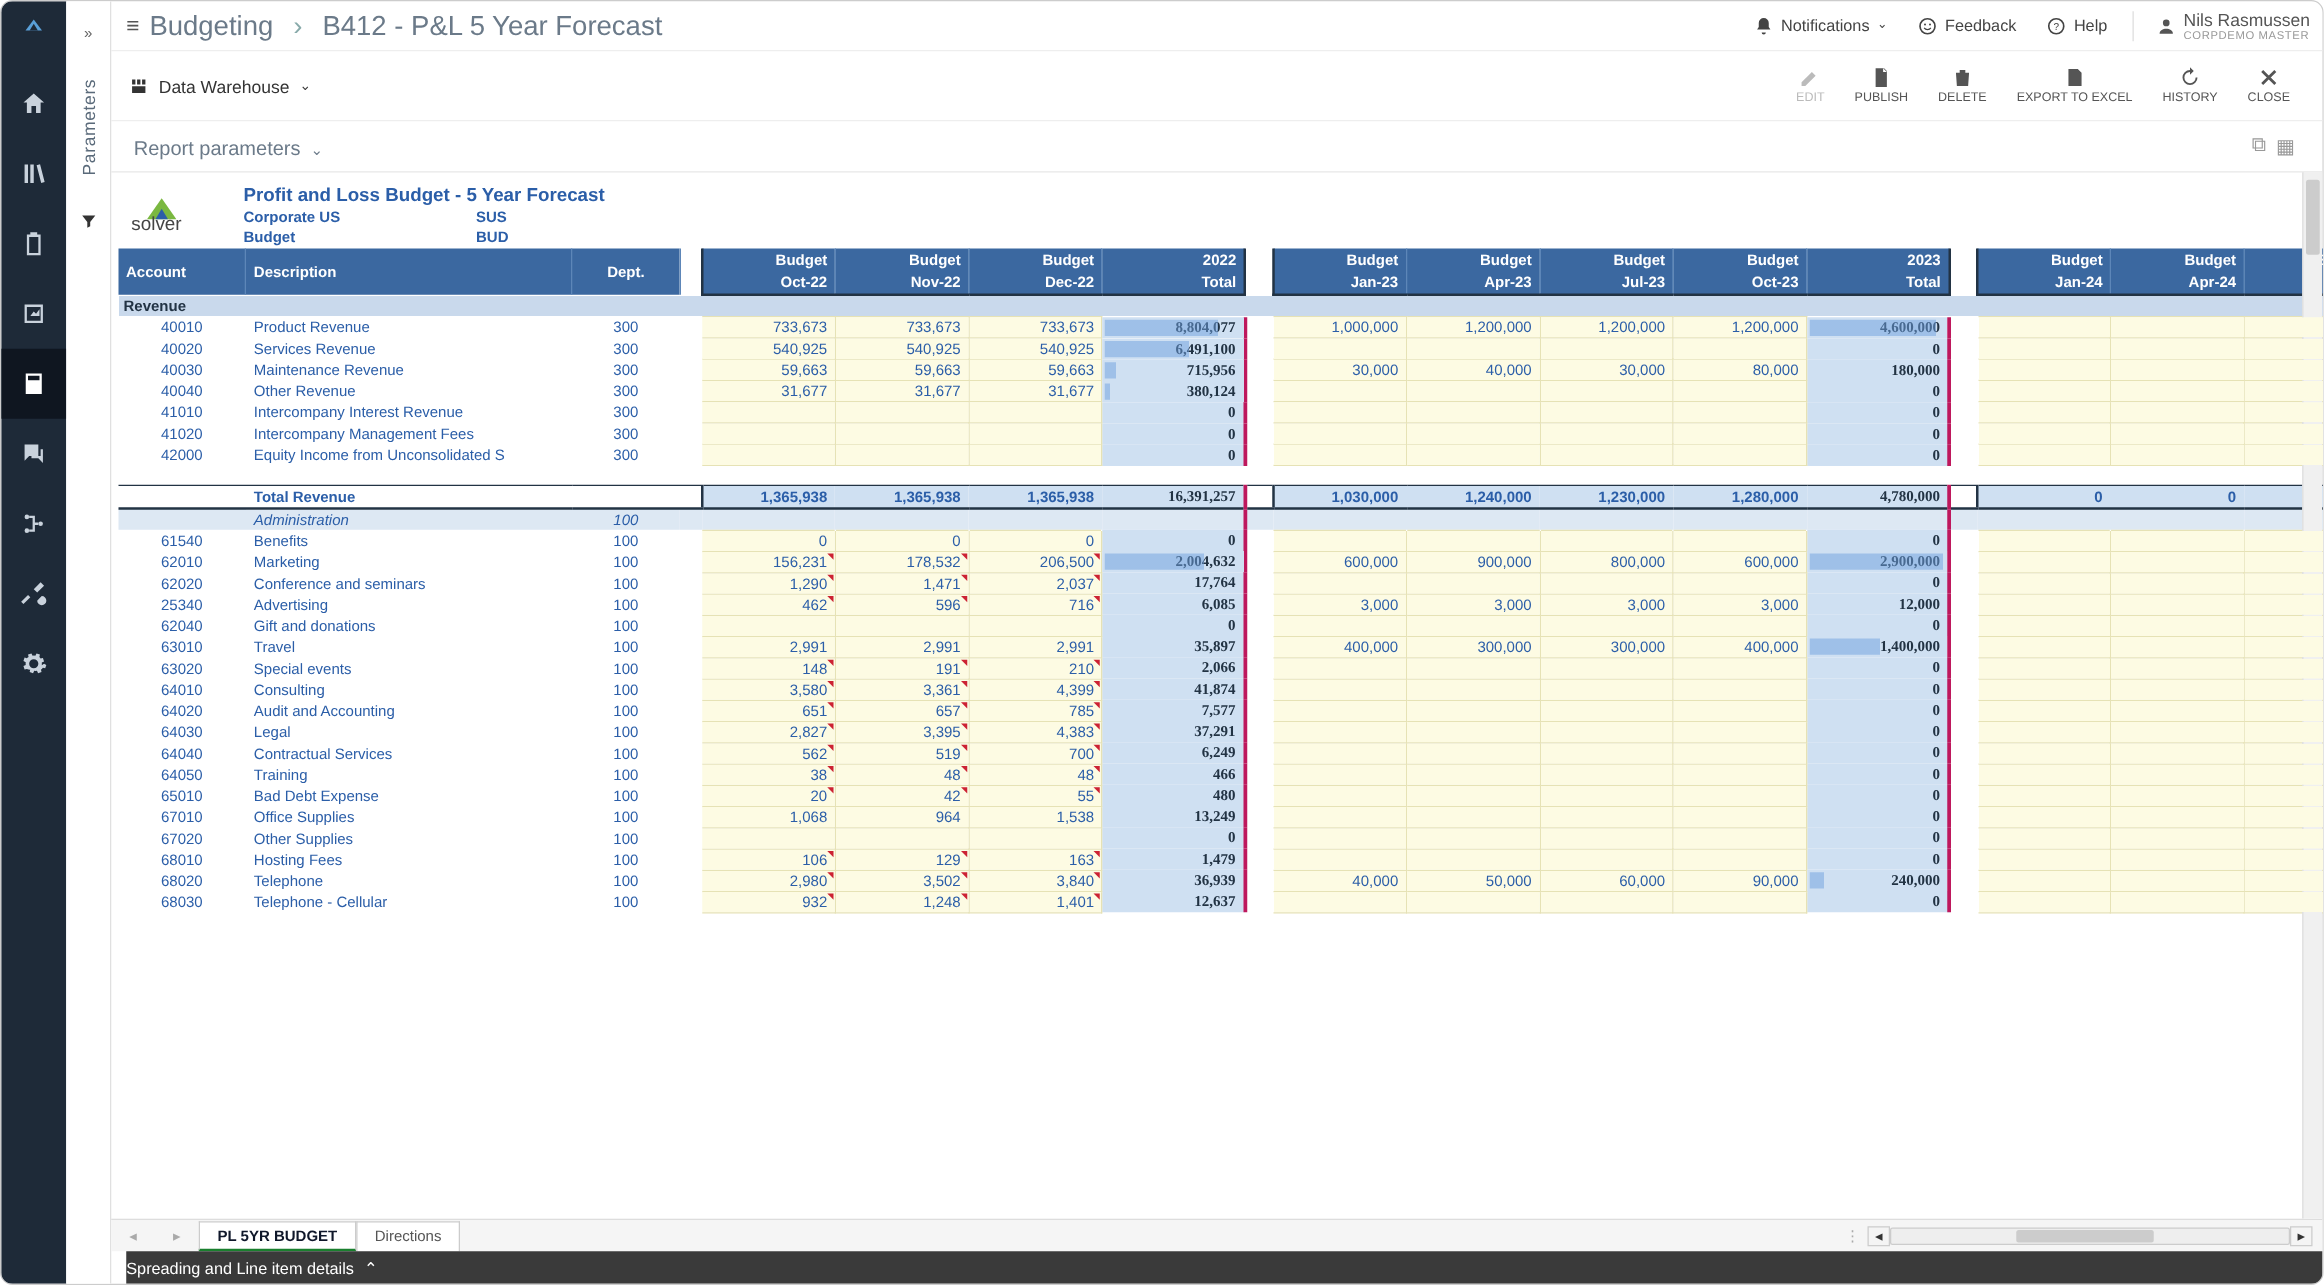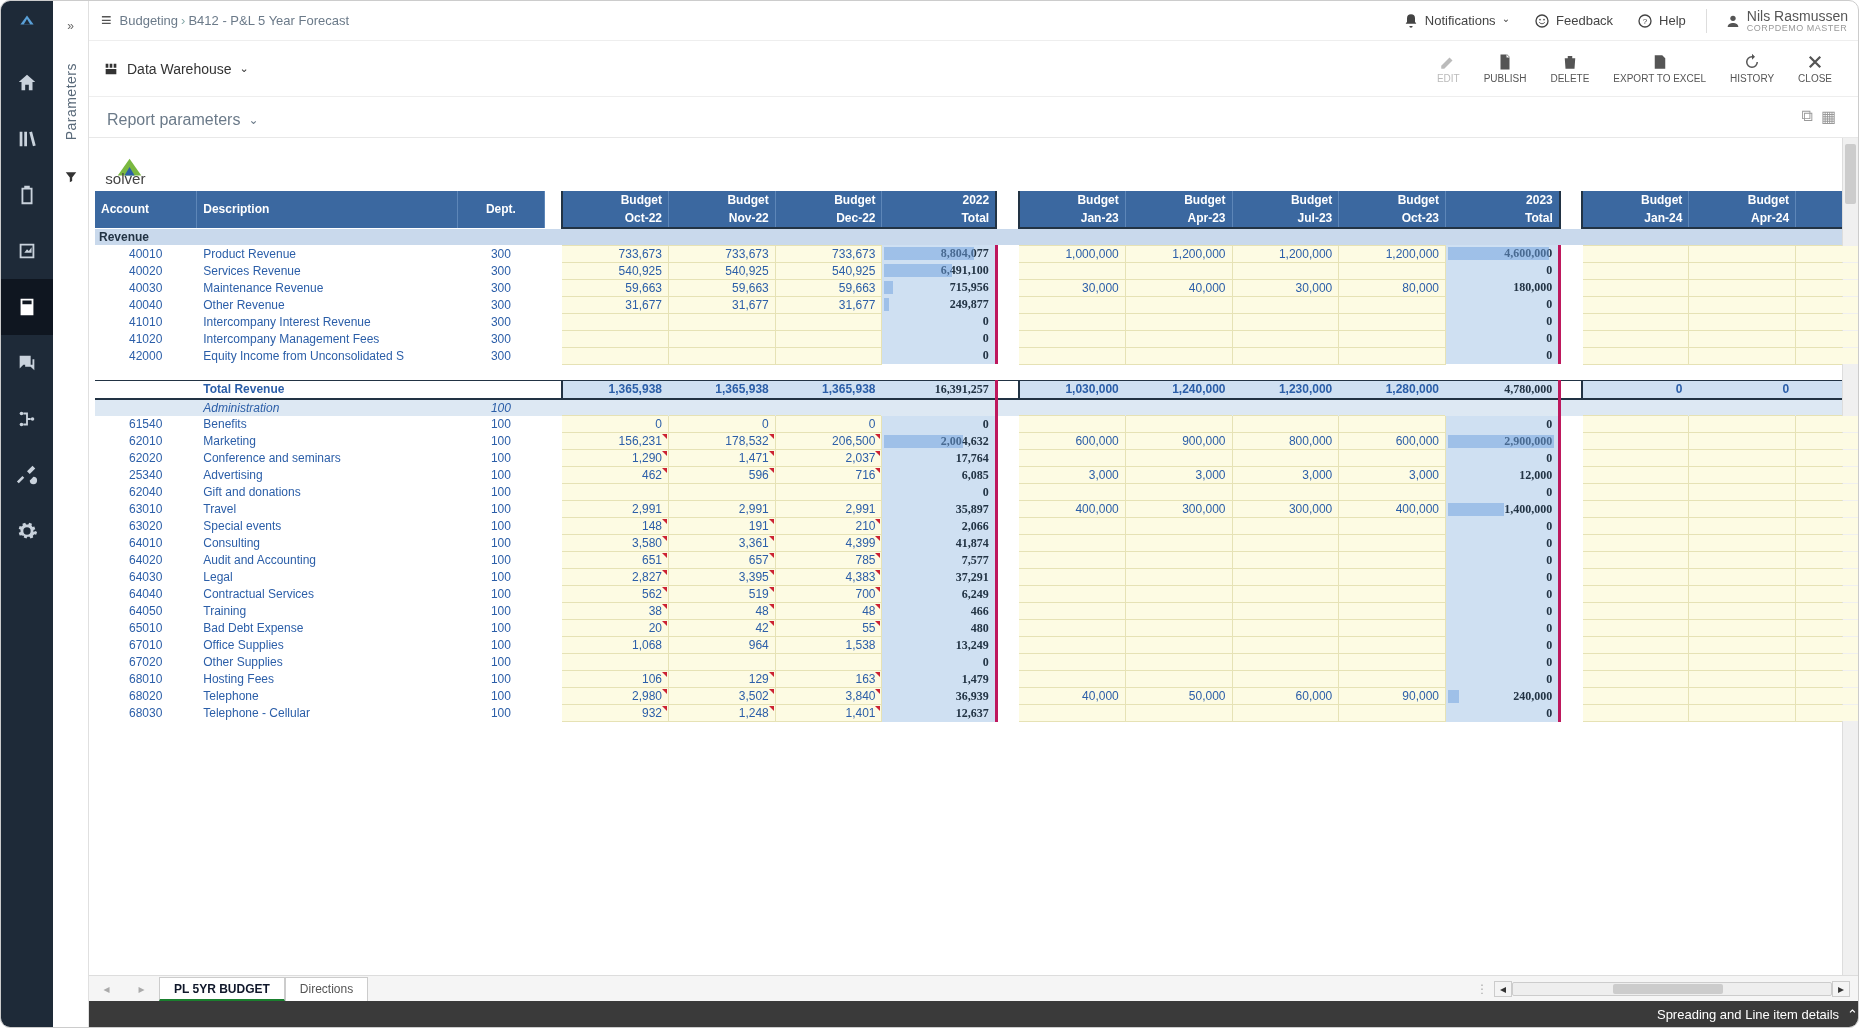--- a/index.html
+++ b/index.html
@@ -69,21 +69,21 @@
 
 .topbar {
   height: 40px;
   display: flex;
   align-items: center;
   padding: 0 10px 0 4px;
   border-bottom: 1px solid #eee;
   color: #6b7a89;
 }
 .topbar .burger { cursor:pointer; padding:0 8px; font-size:18px; color:#555; }
-.topbar .crumbs { font-size: 13px; display:flex; align-items:center; gap:3px; }
+.topbar .crumbs { font-size: 22px; display:flex; align-items:center; gap:16px; }
 .topbar .crumbs .sep { color:#8aa; }
 .topbar .spacer { flex:1; }
 .top-action { display:flex; align-items:flex-start; gap:6px; padding:0 12px; cursor:pointer; color:#444; font-size:13px; }
 .top-action svg { width:16px; height:16px; fill:currentColor; }
 .userbox { display:flex; align-items:center; gap:6px; padding-left:18px; border-left:1px solid #ddd; margin-left:8px; }
 .userbox .uname { font-size:14px; color:#555; line-height:1; }
 .userbox .usub { font-size:9px; color:#999; text-transform:uppercase; letter-spacing:0.5px; }
 
 .toolbar {
   height: 56px;
@@ -207,22 +207,22 @@
 .tabs-row .tab.active { color:#0f172a; font-weight:700; border-bottom:2px solid #1a7f2e; }
 .tabs-row .spacer { flex:1; }
 .hscroll { display:flex; align-items:center; gap:0; padding-right:8px; }
 .hscroll .track { width:320px; height:14px; background:#eee; border:1px solid #ccc; border-radius:2px; display:flex; align-items:center; position:relative; }
 .hscroll .thumb { position:absolute; left:100px; width:110px; height:10px; top:1px; background:#ccc; border-radius:2px; }
 .hscroll .btn { width:18px;height:16px;border:1px solid #ccc;background:#f4f4f4;display:flex;align-items:center;justify-content:center;cursor:pointer; }
 
 
 .spread-bar {
   height:26px; background:#3a3a3a; color:#fff;
-  display:flex; align-items:center; justify-content:flex-end;
-  font-size:13px; gap:8px; cursor:pointer;
+  display:flex; align-items:center; justify-content:flex-start;
+  font-size:13px; gap:8px; cursor:pointer;margin-left:12px;
 }
 
 .vscroll { position:absolute; right:0; top:0; bottom:0; width:16px; background:#f0f0f0; border-left:1px solid #ddd; }
 .vscroll .vthumb { position:absolute; top:6px; left:2px; right:2px; height:60px; background:#ccc; border-radius:2px; }
 </style>
 </head>
 <body>
 
 <div class="app">
 
@@ -400,20 +400,31 @@
             <div class="vthumb"></div>
           </div>
         <div class="sheet">
           <div class="title-block">
             <div class="solver-logo">
               <svg viewBox="0 0 100 40">
                   <polygon points="20,28 34,8 48,28" fill="#7ab840"></polygon>
                   <polygon points="28,28 34,18 40,28" fill="#2b5ea8"></polygon>
                   <text x="5" y="38" font-size="18" fill="#444" font-family="Arial">solver</text>
                 </svg>
+            </div>
+            <div class="title-texts">
+              <div class="title-main">Profit and Loss Budget - 5 Year Forecast</div>
+              <div class="meta-row">
+                <div class="mlabel">Corporate US</div>
+                <div class="mval">SUS</div>
+              </div>
+              <div class="meta-row">
+                <div class="mlabel">Budget</div>
+                <div class="mval">BUD</div>
+              </div>
             </div>
           </div>
 
           <table class="grid">
             <colgroup>
               <col class="acct">
                 <col class="desc">
                 <col class="dept">
                 <col class="gap">
               <col class="mon">
@@ -532,21 +543,21 @@
                   <td class="num edit"></td>
                 </tr>
                 <tr class="data">
                   <td class="acct">40040</td>
                   <td class="desc">Other Revenue</td>
                   <td class="dept">300</td>
                   <td class="gap"></td>
                   <td class="num edit bucket-l">31,677</td>
                   <td class="num edit">31,677</td>
                   <td class="num edit">31,677</td>
-                  <td class="num total hl bucket-r" style="--w: 4%;">249,877</td>
+                  <td class="num total hl bucket-r" style="--w: 4%;">380,124</td>
                   <td class="ggap"></td>
                   <td class="num edit bucket-l"></td>
                   <td class="num edit"></td>
                   <td class="num edit"></td>
                   <td class="num edit"></td>
                   <td class="num total bucket-r">0</td>
                   <td class="ggap"></td>
                   <td class="num edit bucket-l"></td>
                   <td class="num edit"></td>
                   <td class="num edit"></td>

